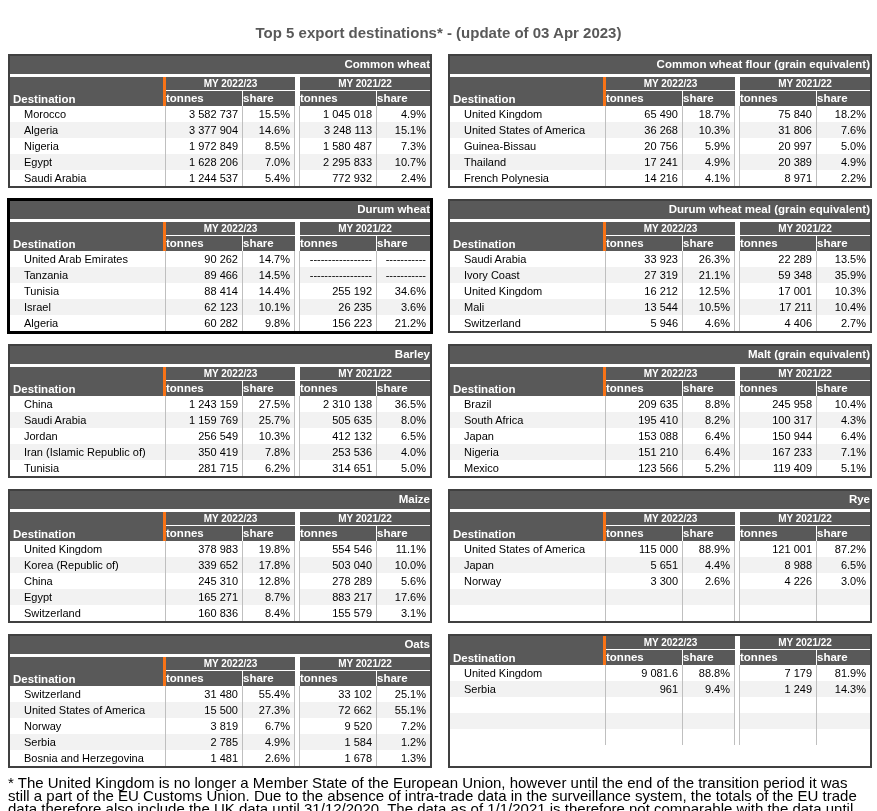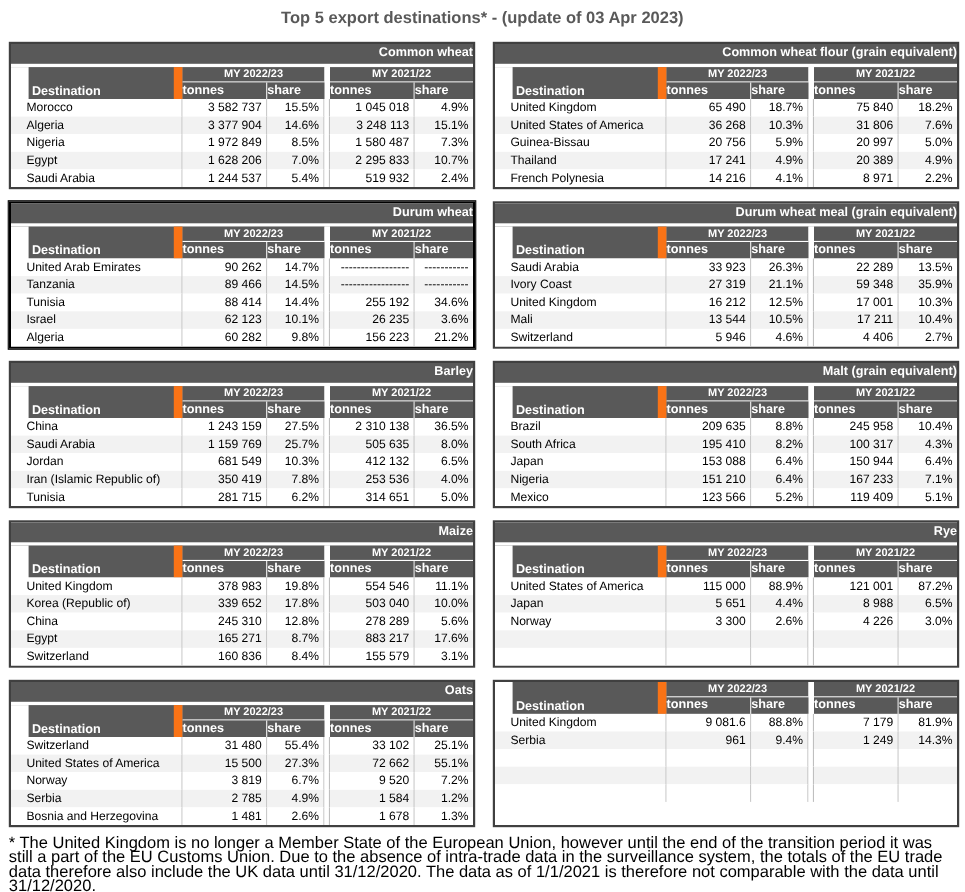--- a/index.html
+++ b/index.html
@@ -9,21 +9,21 @@
     background: #ffffff;
     font-family: "Liberation Sans", sans-serif;
     color: #000;
   }
   .page { padding: 8px 8px 4px 8px; }
   .page-title {
     font-size: 15px;
     font-weight: bold;
     color: #595959;
     text-align: center;
-    margin: 0 0 13px 0;
+    margin: 16px 0 13px 0;
   }
   .tables-grid {
     display: grid;
     grid-template-columns: 424px 424px;
     column-gap: 16px;
     row-gap: 11px;
   }
   .xtable {
     display: grid;
     grid-template-columns: 156px 77px 52px 5px 77px 53px;
@@ -48,22 +48,21 @@
   }
   .h-dest {
     grid-row: span 2;
     background: #595959;
     color: #fff;
     font-weight: bold;
     font-size: 11.5px;
     display: flex;
     align-items: flex-end;
     padding: 0 0 1px 3px;
-    border-right: 8px solid #f97316;
-    margin-left: 16px;
+    border-right: 3px solid #f97316;
   }
   .h-my {
     grid-column: span 2;
     background: #595959;
     color: #fff;
     font-weight: bold;
     font-size: 10px;
     text-align: center;
     line-height: 13px;
     border-bottom: 1px solid #fff;
@@ -135,21 +134,21 @@
         <div class="c dest alt">Egypt</div>
         <div class="c num alt">1 628 206</div>
         <div class="c num alt">7.0%</div>
         <div class="c spacer"></div>
         <div class="c num alt">2 295 833</div>
         <div class="c num last alt">10.7%</div>
         <div class="c dest">Saudi Arabia</div>
         <div class="c num">1 244 537</div>
         <div class="c num">5.4%</div>
         <div class="c spacer"></div>
-        <div class="c num">519 932</div>
+        <div class="c num">772 932</div>
         <div class="c num last">2.4%</div>
       </div>
 
   <div class="xtable">
     <div class="title-bar">Common wheat flour (grain equivalent)</div>
     <div class="h-dest">Destination</div>
     <div class="h-my">MY 2022/23</div>
     <div class="h-spacer"></div>
     <div class="h-my">MY 2021/22</div>
     <div class="h-sub tonnes">tonnes</div>
@@ -288,21 +287,21 @@
         <div class="c spacer"></div>
         <div class="c num">2 310 138</div>
         <div class="c num last">36.5%</div>
         <div class="c dest alt">Saudi Arabia</div>
         <div class="c num alt">1 159 769</div>
         <div class="c num alt">25.7%</div>
         <div class="c spacer"></div>
         <div class="c num alt">505 635</div>
         <div class="c num last alt">8.0%</div>
         <div class="c dest">Jordan</div>
-        <div class="c num">681 549</div>
+        <div class="c num">256 549</div>
         <div class="c num">10.3%</div>
         <div class="c spacer"></div>
         <div class="c num">412 132</div>
         <div class="c num last">6.5%</div>
         <div class="c dest alt">Iran (Islamic Republic of)</div>
         <div class="c num alt">350 419</div>
         <div class="c num alt">7.8%</div>
         <div class="c spacer"></div>
         <div class="c num alt">253 536</div>
         <div class="c num last alt">4.0%</div>

